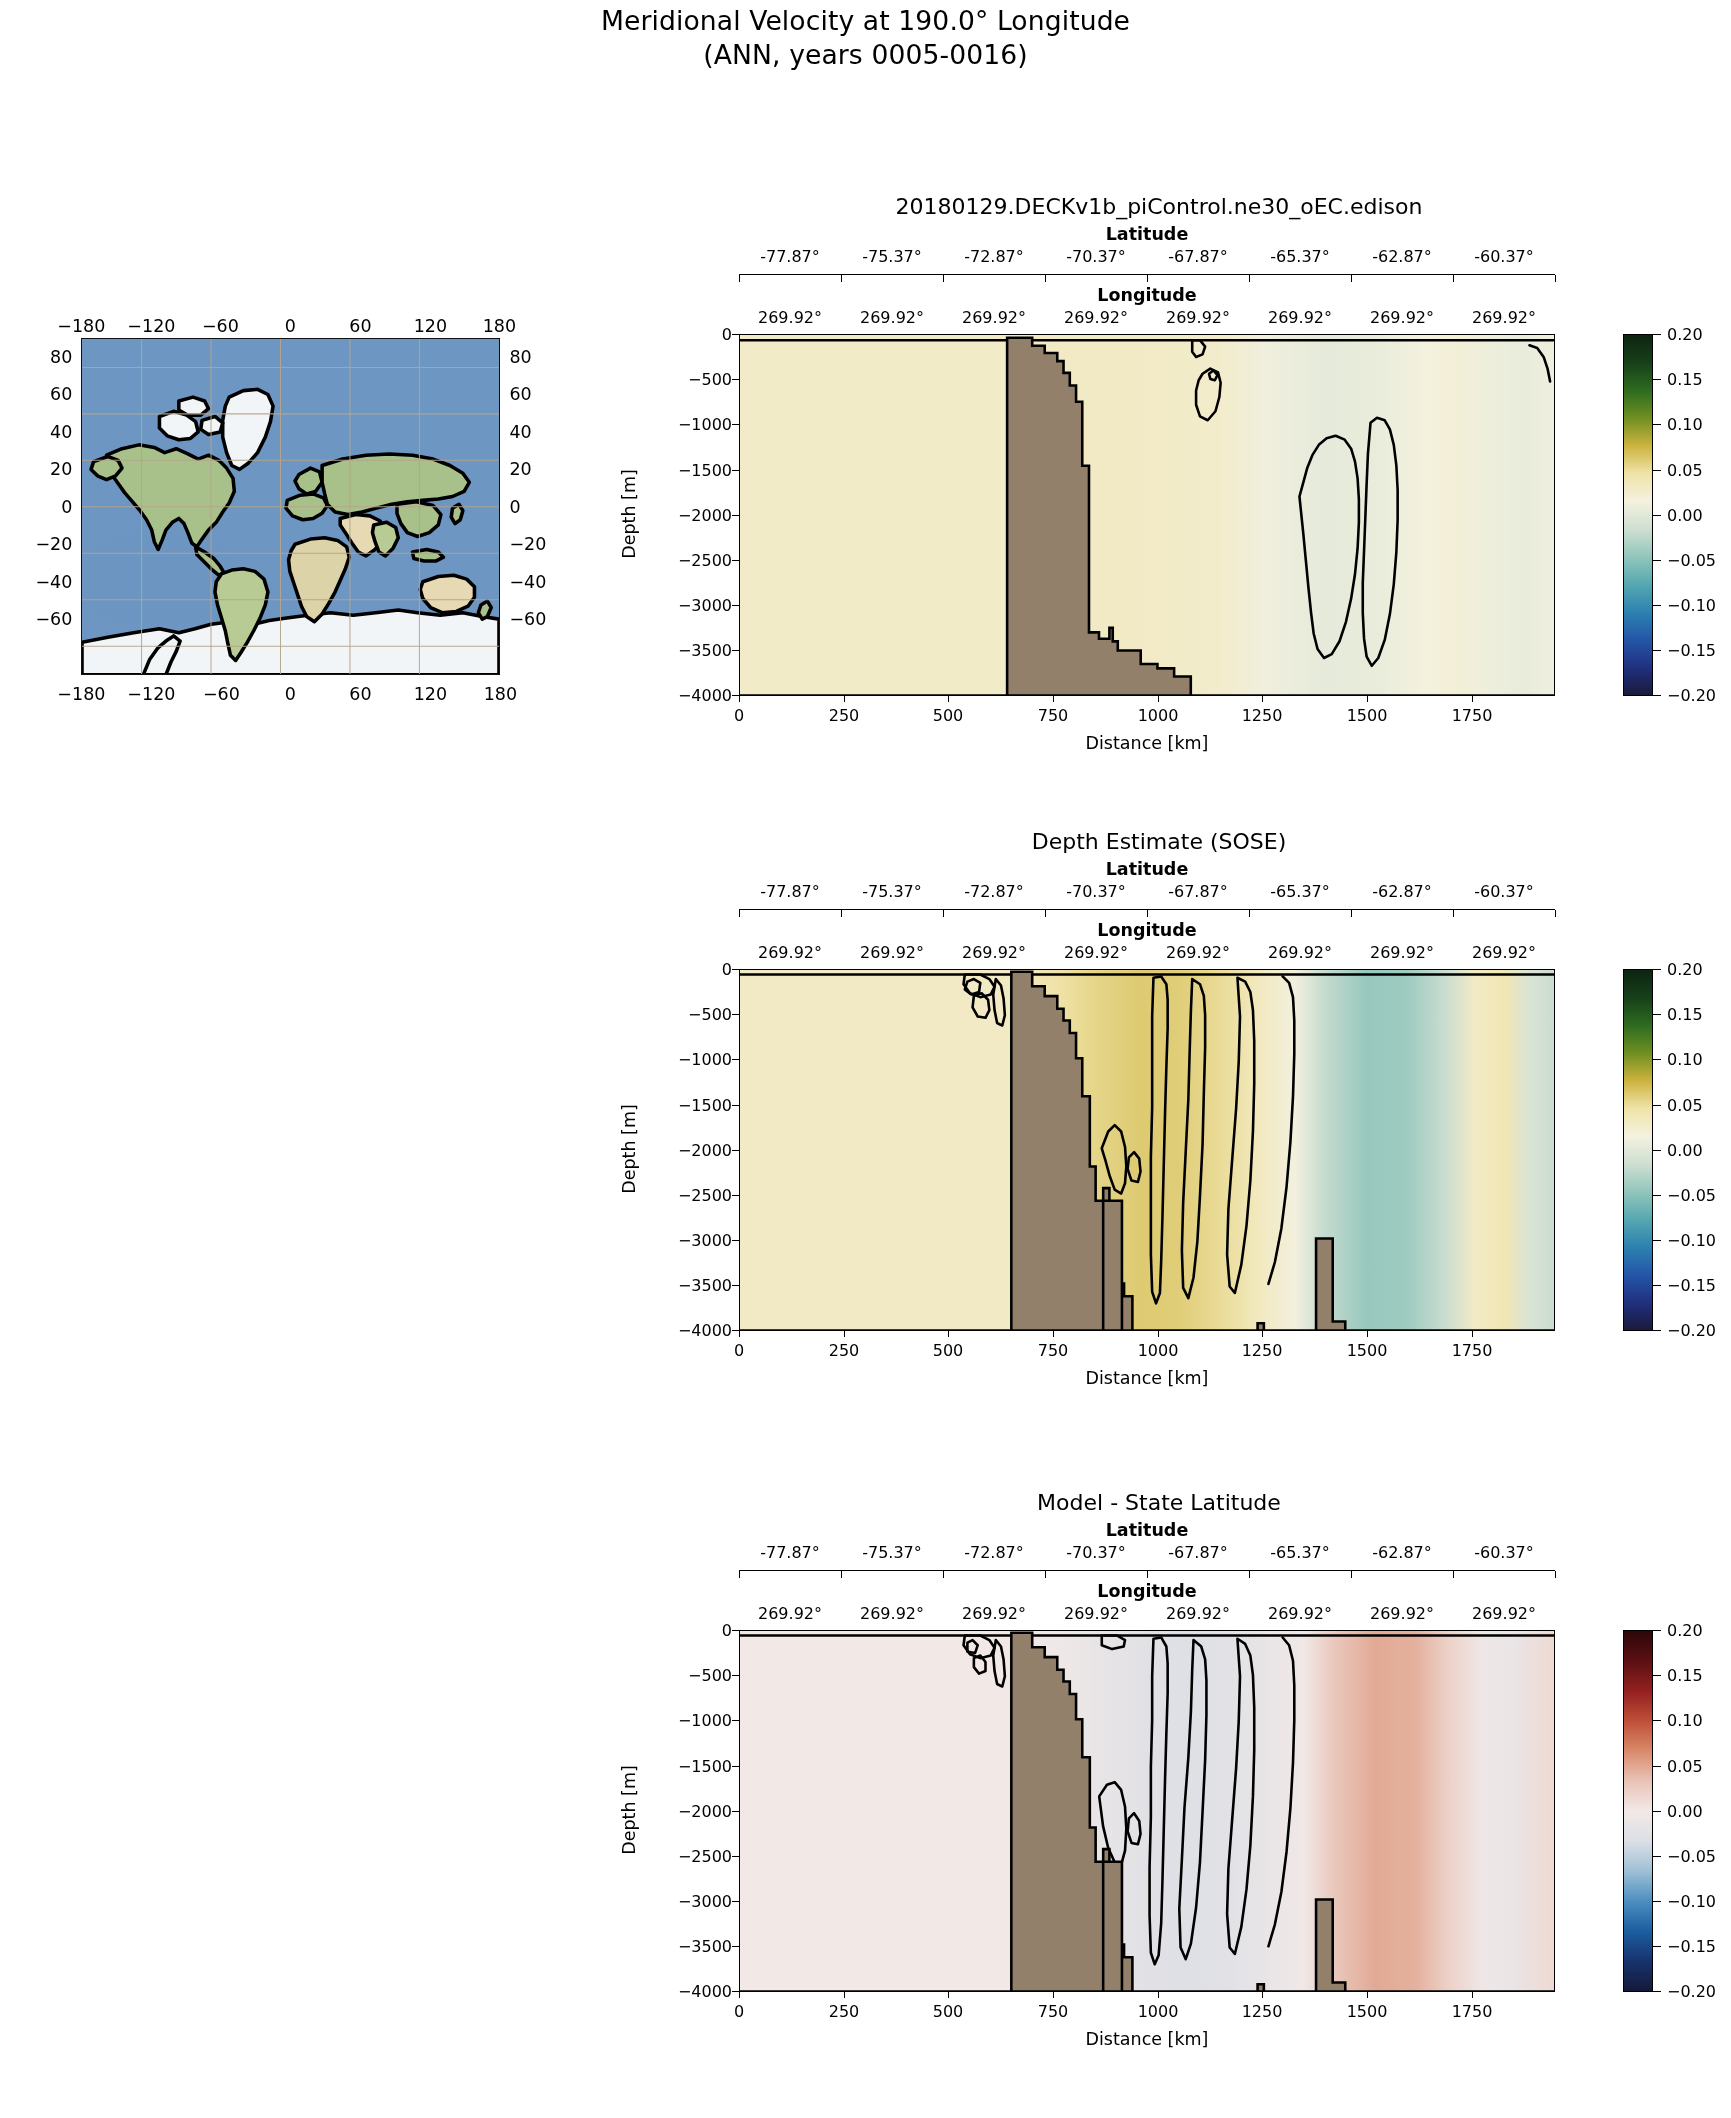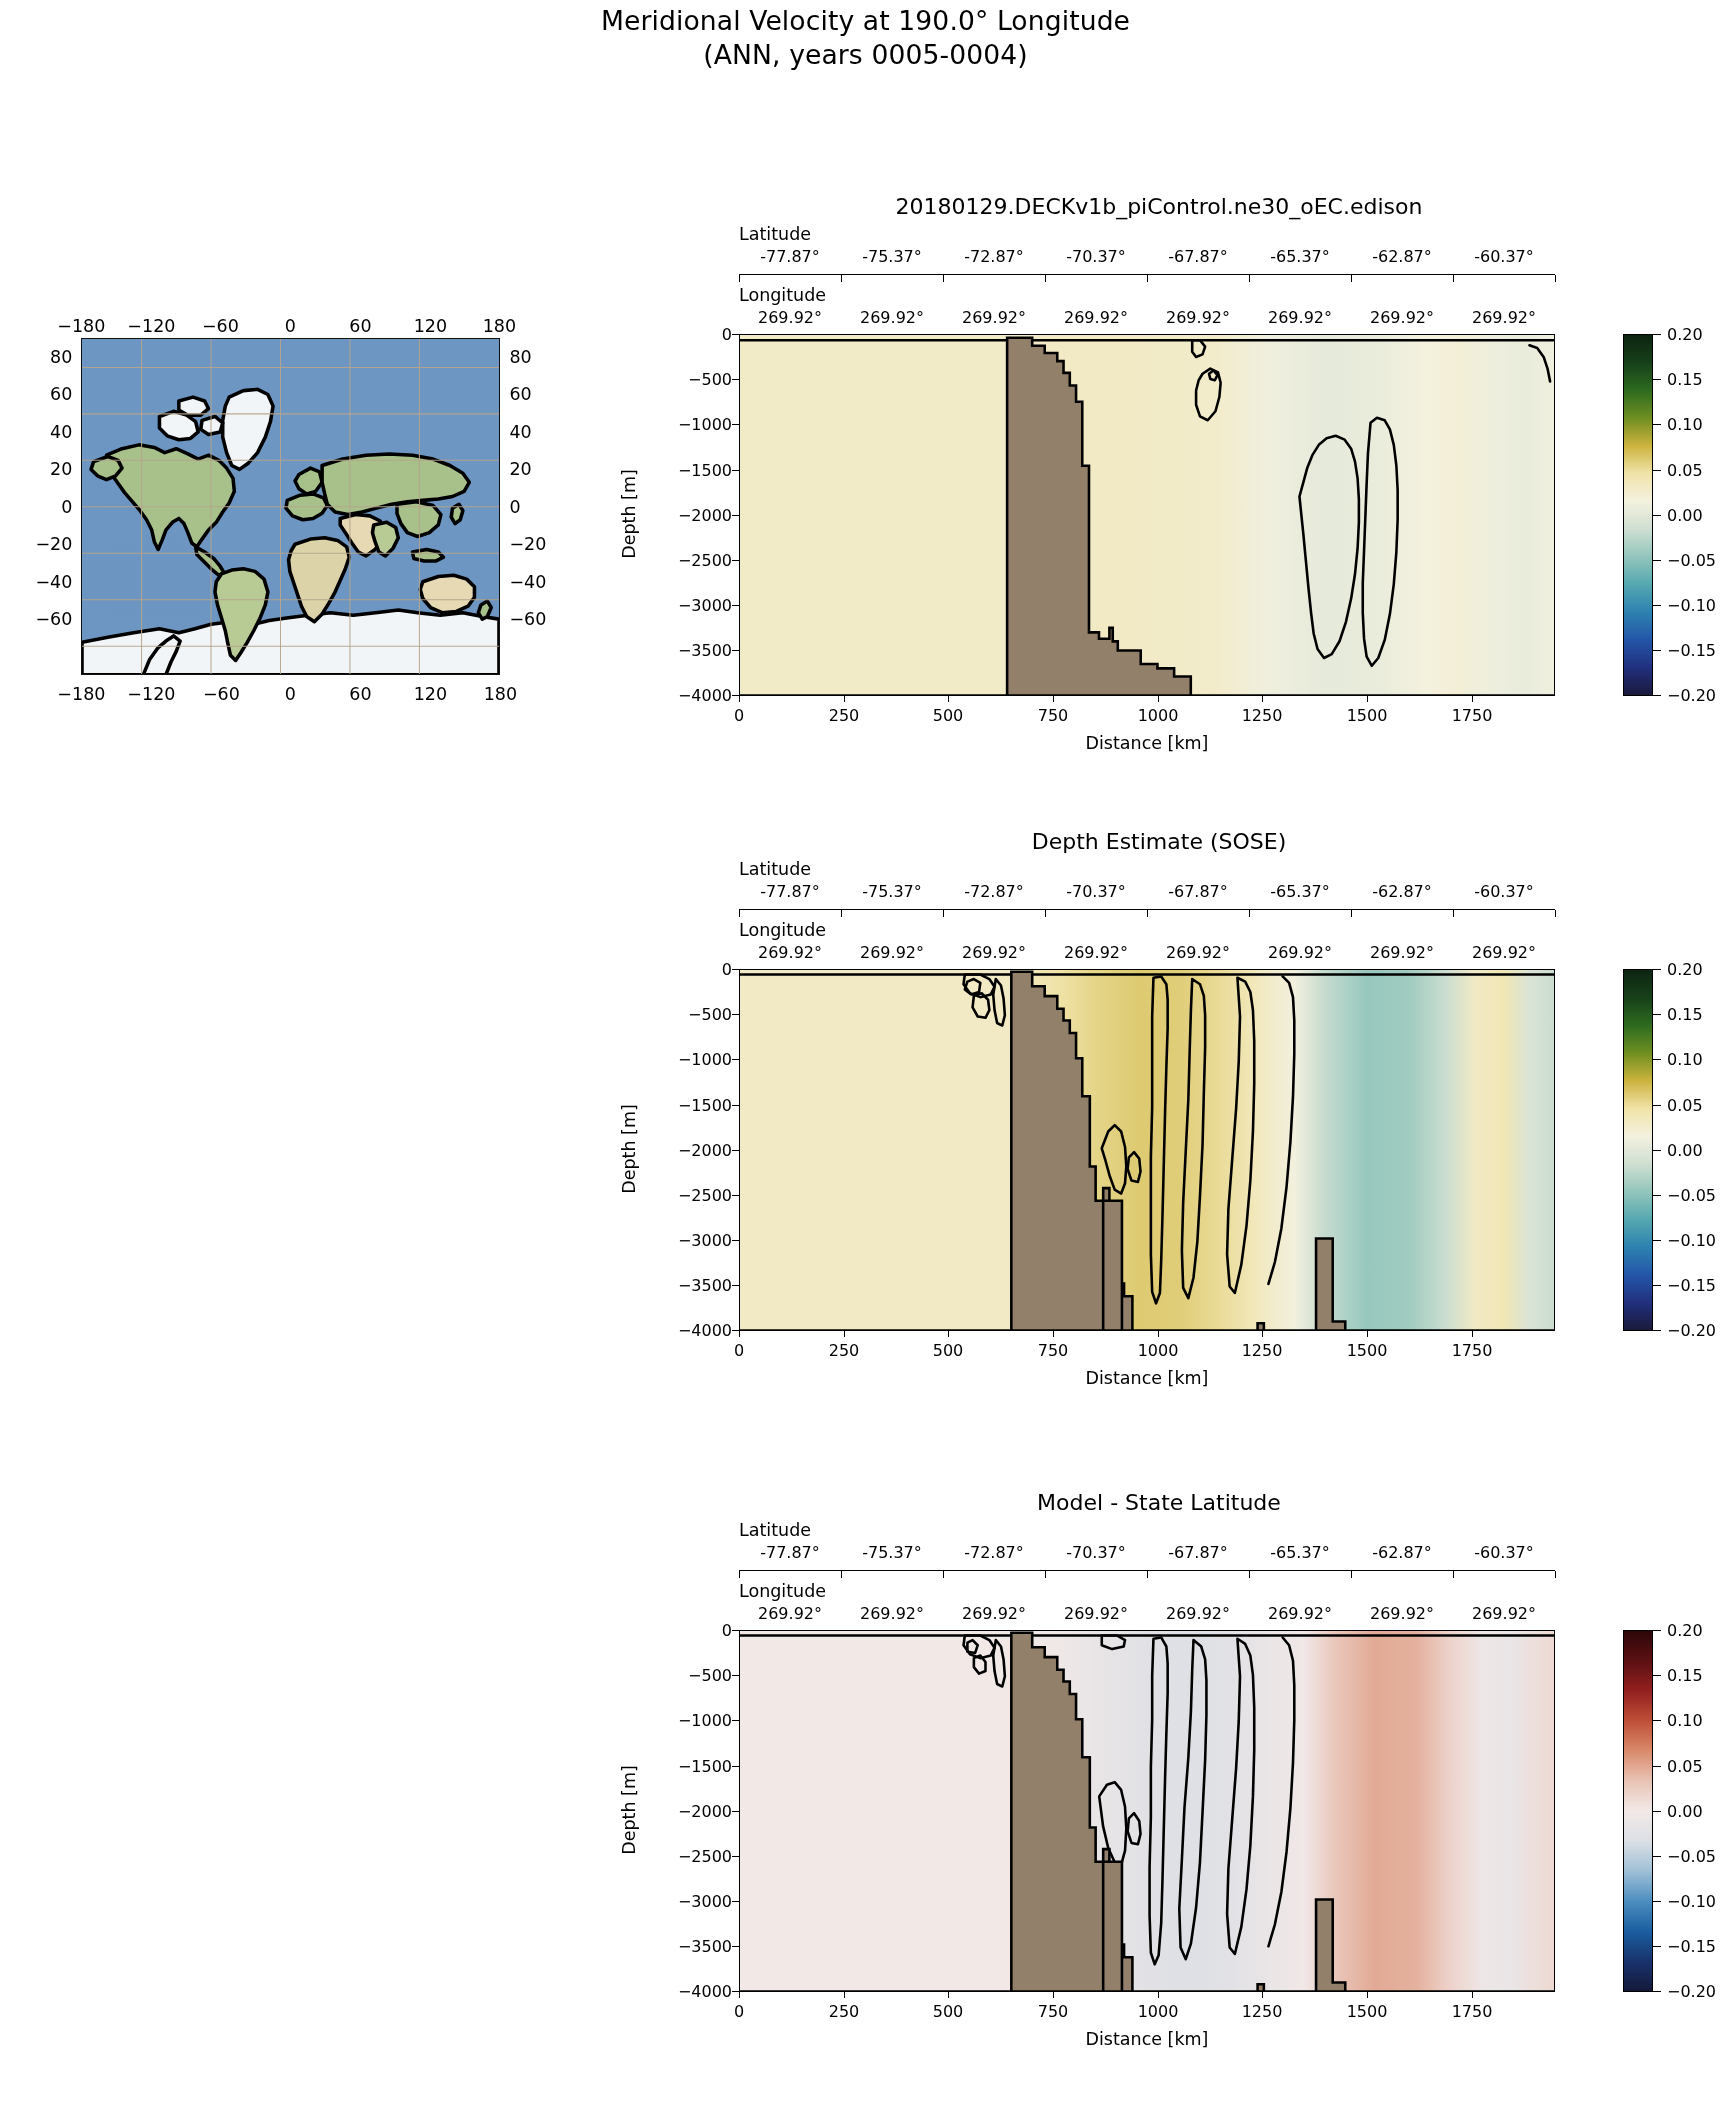--- a/index.html
+++ b/index.html
@@ -29,21 +29,21 @@
   .land-tan{fill:#ddd3a8;}
   .land-desert{fill:#e6d9b4;}
   .land-ice{fill:#f2f5f7;}
   .land-grn2{fill:#b9cb94;}
   .maplab-l{position:absolute;right:485px;font-size:17.5px;transform:translateY(-50%);text-align:right;width:58px;}
   .maplab-r{position:absolute;left:485px;font-size:17.5px;transform:translateY(-50%);text-align:left;width:58px;}
 
   
   .panel{position:absolute;left:739px;width:972px;}
   .ptitle{position:absolute;left:12px;width:816px;text-align:center;font-size:22px;}
-  .axlabel{position:absolute;width:816px;font-size:17.5px;}
+  .axlabel{position:absolute;width:816px;text-align:center;font-size:17.5px;font-weight:bold;}
   .tickrow{position:absolute;left:0;width:816px;height:22px;}
   .tk{position:absolute;font-size:16px;transform:translateX(-50%);white-space:nowrap;}
   .axline{position:absolute;height:0;border-top:1.6px solid #000;}
   .axline .tick{position:absolute;top:0;width:0;height:7.1px;border-left:1.6px solid #000;}
 
   .plotbox{position:absolute;border:1.6px solid #000;box-sizing:border-box;overflow:hidden;background:#fff;}
   .plotbox svg{position:absolute;inset:0;display:block;}
   .ytick{position:absolute;right:0;font-size:16px;transform:translateY(-50%);text-align:right;white-space:nowrap;}
   .ytickmark{position:absolute;width:7.1px;height:0;border-top:1.6px solid #000;}
   .xtick{position:absolute;font-size:16px;transform:translateX(-50%);white-space:nowrap;}
@@ -59,21 +59,21 @@
   .land{fill:#93806a;}
   .cline{stroke:#000;stroke-width:4;fill:none;stroke-linejoin:round;stroke-linecap:round;}
 </style>
 </head>
 <body>
 
 <div class="fig">
 
   <div id="suptitle">
     <span>Meridional Velocity at 190.0° Longitude</span>
-    <span class="l2">(ANN, years 0005-0004)</span>
+    <span class="l2">(ANN, years 0005-0016)</span>
   </div>
 
   <div id="map-wrap">
     <div id="map-title-row">
         <div class="maptick-top" style="left: 3.9px; top: 5.2px;">−180</div>
         <div class="maptick-top" style="left: 74px; top: 5.2px;">−120</div>
         <div class="maptick-top" style="left: 143px; top: 5.2px;">−60</div>
         <div class="maptick-top" style="left: 213px; top: 5.2px;">0</div>
         <div class="maptick-top" style="left: 283px; top: 5.2px;">60</div>
         <div class="maptick-top" style="left: 353px; top: 5.2px;">120</div>

